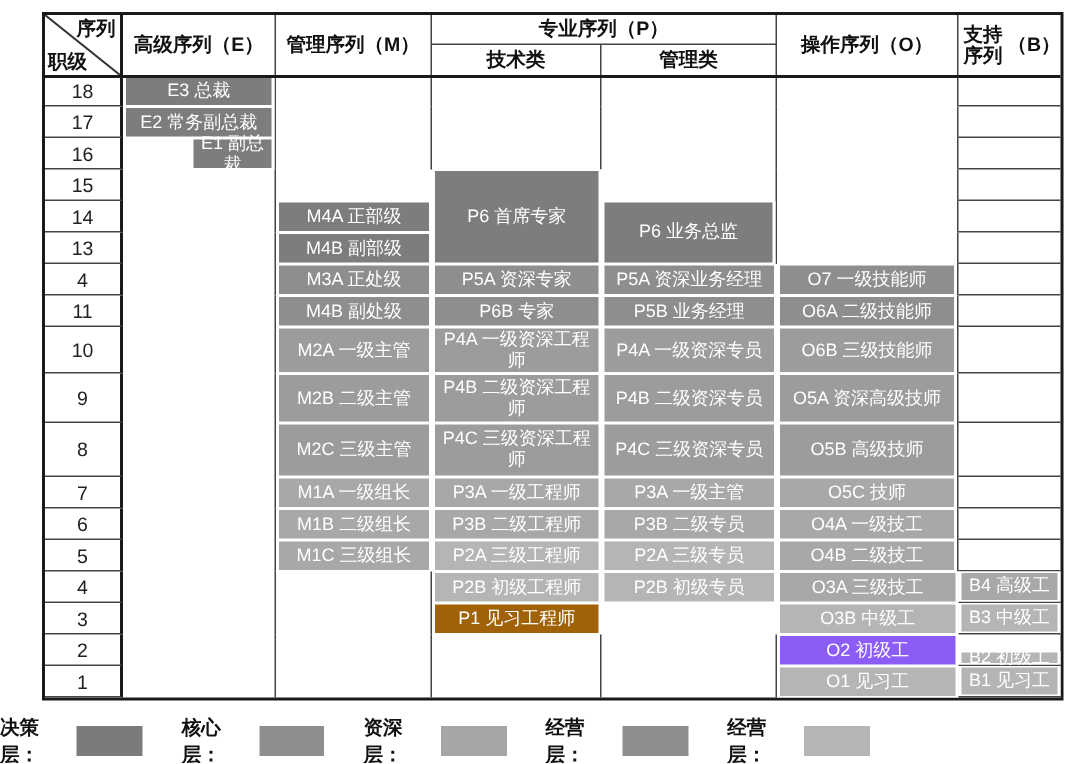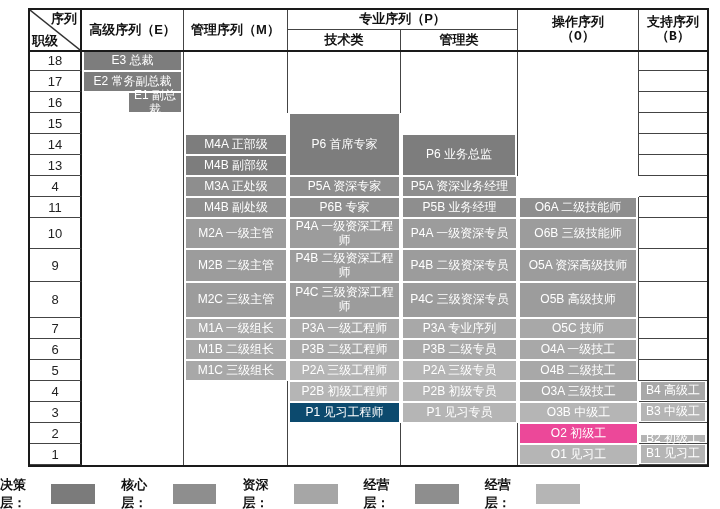--- a/index.html
+++ b/index.html
@@ -12,21 +12,21 @@
         border:2px solid #1a1a1a;background:#fff;}
   .hcell{position:relative;display:flex;align-items:center;justify-content:center;
          font-size:13px;font-weight:bold;color:#111;line-height:1.1;text-align:center;}
   .vline{border-right:1px solid #444;}
   .hline{border-bottom:1px solid #444;}
   .thickline{border-right:2px solid #1a1a1a;}
   .corner{grid-column:1;grid-row:1/3;}
   .corner svg{position:absolute;left:0;top:0;width:100%;height:100%;}
   .corner .tr{position:absolute;top:2px;right:3px;}
   .corner .bl{position:absolute;bottom:2px;left:2px;}
-  .two-line{flex-direction:column;font-family:Liberation Mono, monospace;}
+  .two-line{flex-direction:row;}
   .lvl{display:flex;align-items:center;justify-content:center;font-size:13px;color:#222;
        border-bottom:1px solid #444;border-right:2px solid #1a1a1a;}
   .cell{position:relative;}
   .cell.bline{border-bottom:1px solid #444;}
   .fillwrap{position:absolute;inset:0;background:#fff;display:flex;}
   .fill{flex:1;margin:1px 2px;display:flex;align-items:center;justify-content:center;
         color:#fff;font-size:12px;line-height:1.15;text-align:center;padding:0 2px;}
   .sep{position:absolute;left:0;right:0;top:40px;height:2px;background:#1a1a1a;z-index:6;}
   .legend{position:absolute;left:0;top:476px;width:580px;display:flex;
           justify-content:center;align-items:flex-end;gap:26px;}
@@ -128,20 +128,25 @@
       <div class="cell" style="grid-area: 9 / 4;">
         <div class="fillwrap">
           <div class="fill" style="background: rgb(142, 142, 142);">P5A 资深专家</div>
         </div>
       </div>
       <div class="cell" style="grid-area: 9 / 5;">
         <div class="fillwrap">
           <div class="fill" style="background: rgb(142, 142, 142);">P5A 资深业务经理</div>
         </div>
       </div>
+      <div class="cell vline" style="grid-area: 9 / 6;">
+        <div class="fillwrap">
+          <div class="fill" style="background: rgb(142, 142, 142);">O7 一级技能师</div>
+        </div>
+      </div>
       <div class="cell bline" style="grid-area: 9 / 7;"></div>
       <div class="lvl" style="grid-area: 10 / 1;">11</div>
       <div class="cell vline" style="grid-area: 10 / 2;"></div>
       <div class="cell" style="grid-area: 10 / 3;">
         <div class="fillwrap">
           <div class="fill" style="background: rgb(142, 142, 142);">M4B 副处级</div>
         </div>
       </div>
       <div class="cell" style="grid-area: 10 / 4;">
         <div class="fillwrap">
@@ -235,21 +240,21 @@
           <div class="fill" style="background: rgb(168, 168, 168);">M1A 一级组长</div>
         </div>
       </div>
       <div class="cell" style="grid-area: 14 / 4;">
         <div class="fillwrap">
           <div class="fill" style="background: rgb(168, 168, 168);">P3A 一级工程师</div>
         </div>
       </div>
       <div class="cell" style="grid-area: 14 / 5;">
         <div class="fillwrap">
-          <div class="fill" style="background: rgb(168, 168, 168);">P3A 专业序列</div>
+          <div class="fill" style="background: rgb(168, 168, 168);">P3A 一级主管</div>
         </div>
       </div>
       <div class="cell vline" style="grid-area: 14 / 6;">
         <div class="fillwrap">
           <div class="fill" style="background: rgb(168, 168, 168);">O5C 技师</div>
         </div>
       </div>
       <div class="cell bline" style="grid-area: 14 / 7;"></div>
       <div class="lvl" style="grid-area: 15 / 1;">6</div>
       <div class="cell vline" style="grid-area: 15 / 2;"></div>
@@ -318,46 +323,41 @@
       <div class="cell bline" style="grid-area: 17 / 7;">
         <div class="fillwrap">
           <div class="fill" style="background: rgb(168, 168, 168);">B4 高级工</div>
         </div>
       </div>
       <div class="lvl" style="grid-area: 18 / 1;">3</div>
       <div class="cell vline" style="grid-area: 18 / 2;"></div>
       <div class="cell vline" style="grid-area: 18 / 3;"></div>
       <div class="cell" style="grid-area: 18 / 4;">
         <div class="fillwrap">
-          <div class="fill" style="background: #0c4a6e;">P1 见习工程师</div>
-        </div>
-      </div>
-      <div class="cell" style="grid-area: 18 / 5;">
-        <div class="fillwrap">
-          <div class="fill" style="background: rgb(181, 181, 181);">P1 见习专员</div>
+          <div class="fill" style="background: #a16207;">P1 见习工程师</div>
         </div>
       </div>
       <div class="cell" style="grid-area: 18 / 6;">
         <div class="fillwrap">
           <div class="fill" style="background: rgb(181, 181, 181);">O3B 中级工</div>
         </div>
       </div>
       <div class="cell bline" style="grid-area: 18 / 7;">
         <div class="fillwrap">
           <div class="fill" style="background: rgb(181, 181, 181);">B3 中级工</div>
         </div>
       </div>
       <div class="lvl" style="grid-area: 19 / 1;">2</div>
       <div class="cell vline" style="grid-area: 19 / 2;"></div>
       <div class="cell vline" style="grid-area: 19 / 3;"></div>
       <div class="cell vline" style="grid-area: 19 / 4;"></div>
       <div class="cell vline" style="grid-area: 19 / 5;"></div>
       <div class="cell" style="grid-area: 19 / 6;">
         <div class="fillwrap">
-          <div class="fill" style="background: #ec4899;">O2 初级工</div>
+          <div class="fill" style="background: #8b5cf6;">O2 初级工</div>
         </div>
       </div>
       <div class="cell bline" style="grid-area: 19 / 7; margin-top: 11px;">
         <div class="fillwrap">
           <div class="fill" style="background: rgb(181, 181, 181);">B2 初级工</div>
         </div>
       </div>
       <div class="lvl" style="grid-area: 20 / 1;">1</div>
       <div class="cell vline" style="grid-area: 20 / 2;"></div>
       <div class="cell vline" style="grid-area: 20 / 3;"></div>

